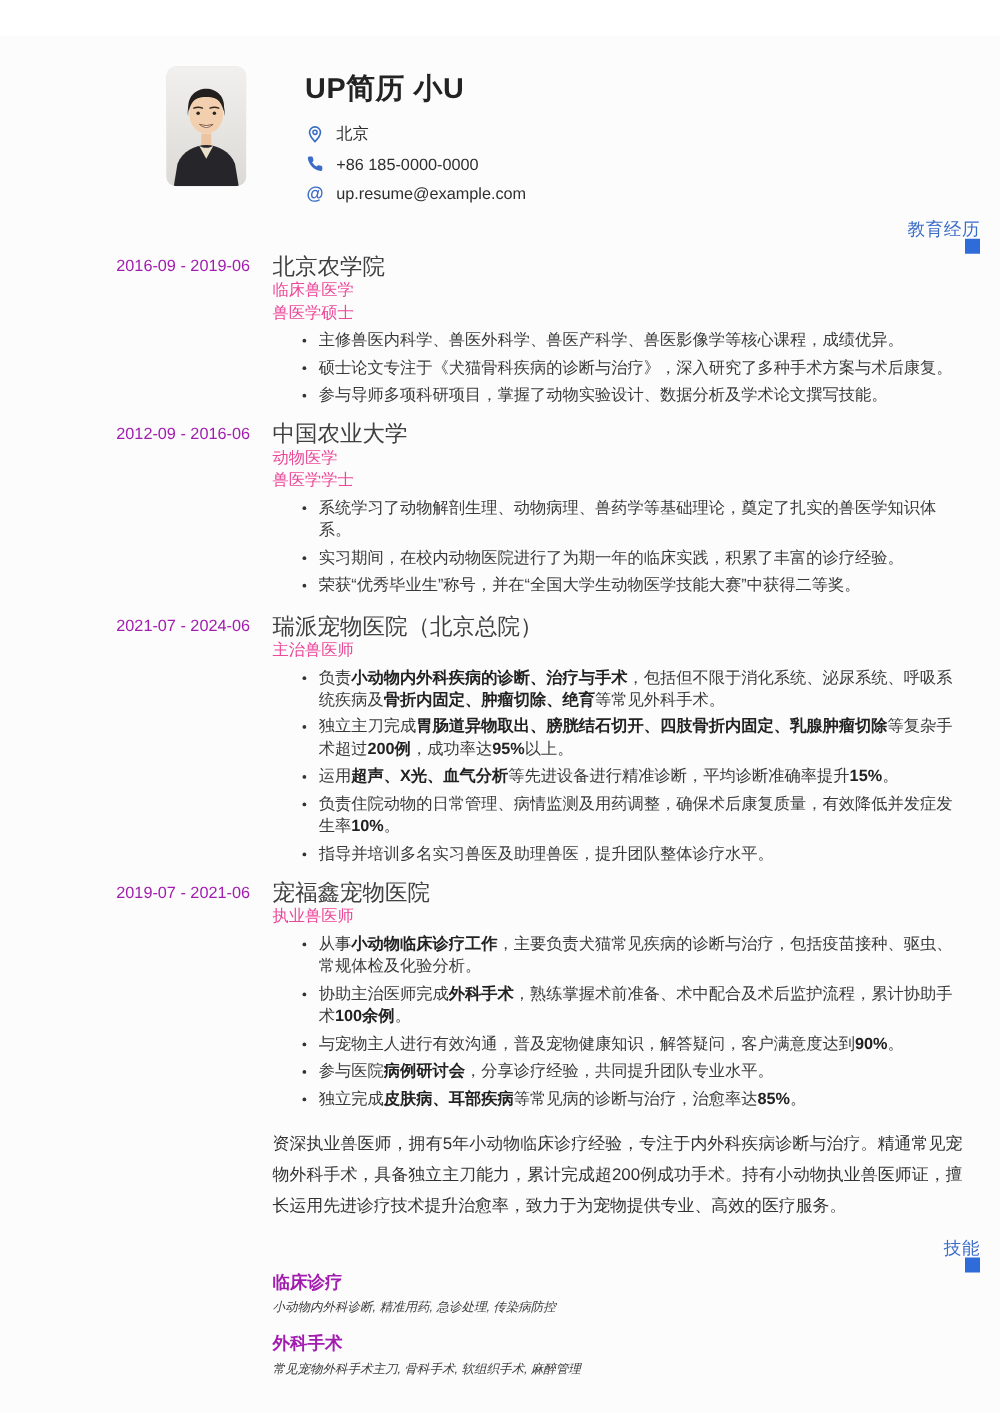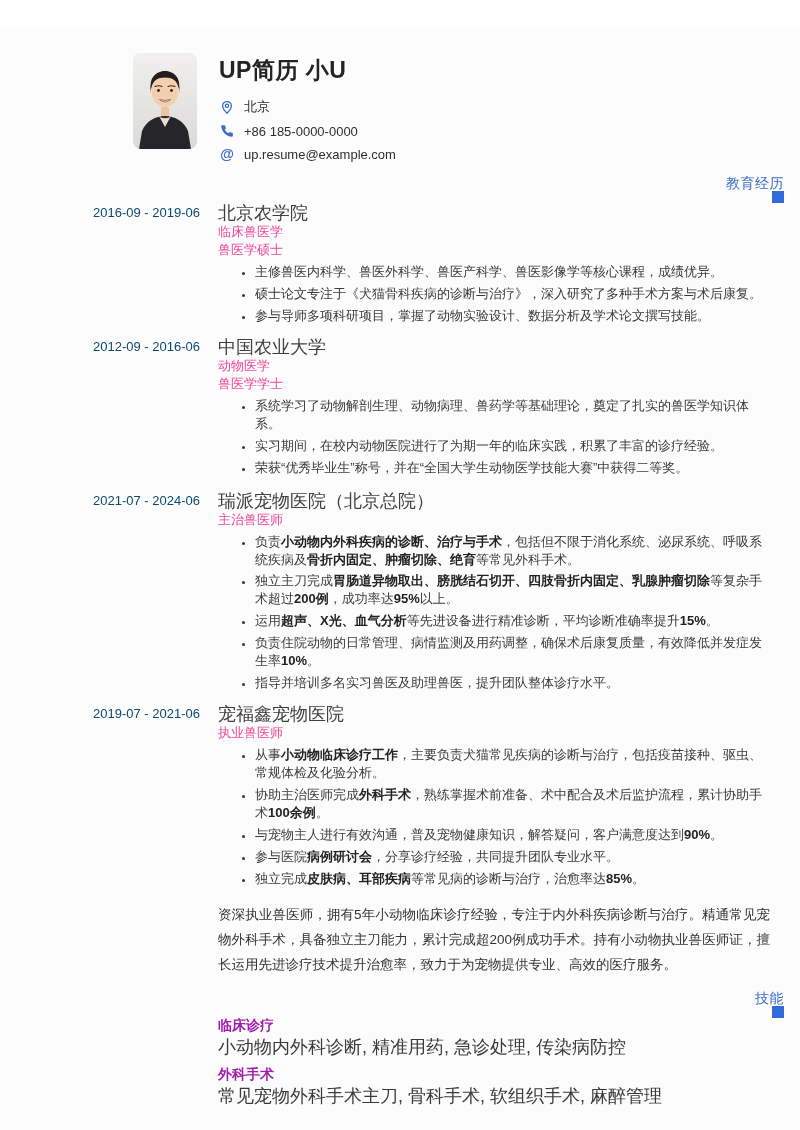--- a/index.html
+++ b/index.html
@@ -5,56 +5,56 @@
   html,body{margin:0;padding:0;width:800px;height:1130px;overflow:hidden;}
   body{
     background:linear-gradient(#ffffff 0px,#ffffff 28px,#fcfcfc 29px,#fcfcfc 100%);
     font-family:"Liberation Sans","DejaVu Sans",sans-serif;
     color:#3a3a3a;
     -webkit-font-smoothing:antialiased;
   }
   .page{position:relative;width:800px;height:1130px;overflow:hidden;}
 
   
-  .header{display:flex;padding:53px 30px 0 133px;}
+  .header{display:flex;padding:53px 30px 0 133px;gap:25px;}
   .photo{width:64px;height:96px;border-radius:8px;overflow:hidden;flex:none;background:#e9e7e3;}
   .photo svg{display:block;}
   .header-info{margin-left:22px;padding-top:0;}
   .name{font-size:23px;font-weight:700;color:#232323;margin:2px 0 12px;letter-spacing:.5px;}
   .contact-row{display:flex;align-items:center;margin-top:7px;font-size:13px;color:#2f2f2f;}
   .contact-icon{width:16px;height:16px;margin-right:9px;display:flex;align-items:center;justify-content:center;color:#3a6cc8;flex:none;}
   .contact-icon svg{display:block;}
   .at-glyph{font-size:14px;font-weight:700;color:#3a6cc8;line-height:16px;}
 
   
   .section{margin-top:14px;}
   .section-header{display:flex;align-items:flex-end;margin-right:16px;height:15px;flex-direction:column;}
   .section-title{width:200px;flex:none;text-align:right;color:#3a6cc8;font-size:14px;letter-spacing:.5px;line-height:15px;}
   .section-rule{flex:1;display:flex;align-items:center;margin-left:18px;}
   .rule-line{flex:1;height:2px;background:#3a6cc8;}
   .rule-sq{width:12px;height:12px;background:#2f6cd9;flex:none;}
 
   
   .entry{display:flex;margin-top:12px;}
-  .entry-date{width:200px;flex:none;text-align:right;color:#0c4a6e;font-size:13px;line-height:20px;}
+  .entry-date{width:200px;flex:none;text-align:right;color:#a21caf;font-size:13px;line-height:20px;}
   .entry-body{flex:1;margin-left:18px;margin-right:30px;}
   .org{font-size:18px;font-weight:400;color:#404040;line-height:20px;}
   .sub{font-size:13px;color:#ec4899;line-height:18px;}
   ul.bullets{margin:4px 0 0 0;padding-left:17px;list-style:disc;}
   ul.bullets li{font-size:13px;line-height:1.38;margin-top:4px;color:#3a3a3a;margin-left:20px;}
   ul.bullets li::marker{color:#333;font-size:11px;}
   .run-b{font-weight:700;color:#222;}
 
   
   .summary{margin:8px 30px 0 218px;font-size:13.5px;line-height:25px;color:#333;text-align:justify;}
 
   
   .skills{margin:2px 30px 0 218px;}
   .skill-name{margin-top:10px;font-size:14px;font-weight:700;color:#a21caf;line-height:19px;}
-  .skill-desc{margin-top:4px;font-size:18px;color:#3a3a3a;line-height:16px;}
+  .skill-desc{margin-top:4px;font-size:10px;color:#3a3a3a;line-height:16px;font-style:italic;}
 </style>
 </head>
 <body>
 
 <div class="page">
 
   <div class="header">
     <div class="photo">
       <span>
         <svg width="64" height="96" viewBox="0 0 64 96" xmlns="http://www.w3.org/2000/svg">

